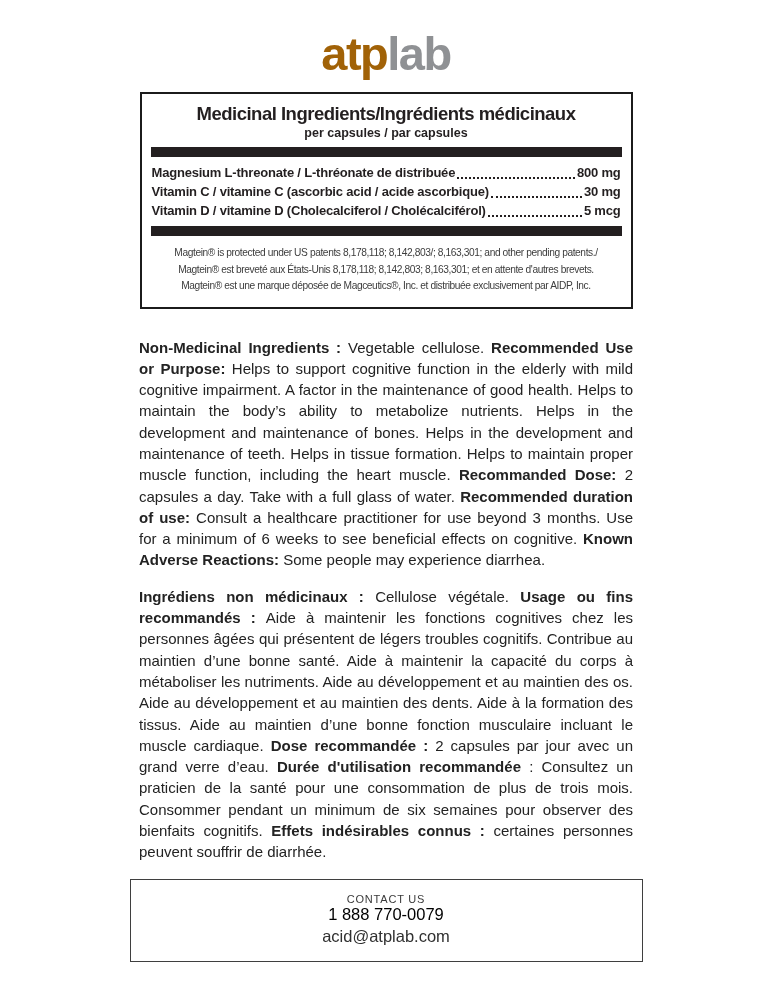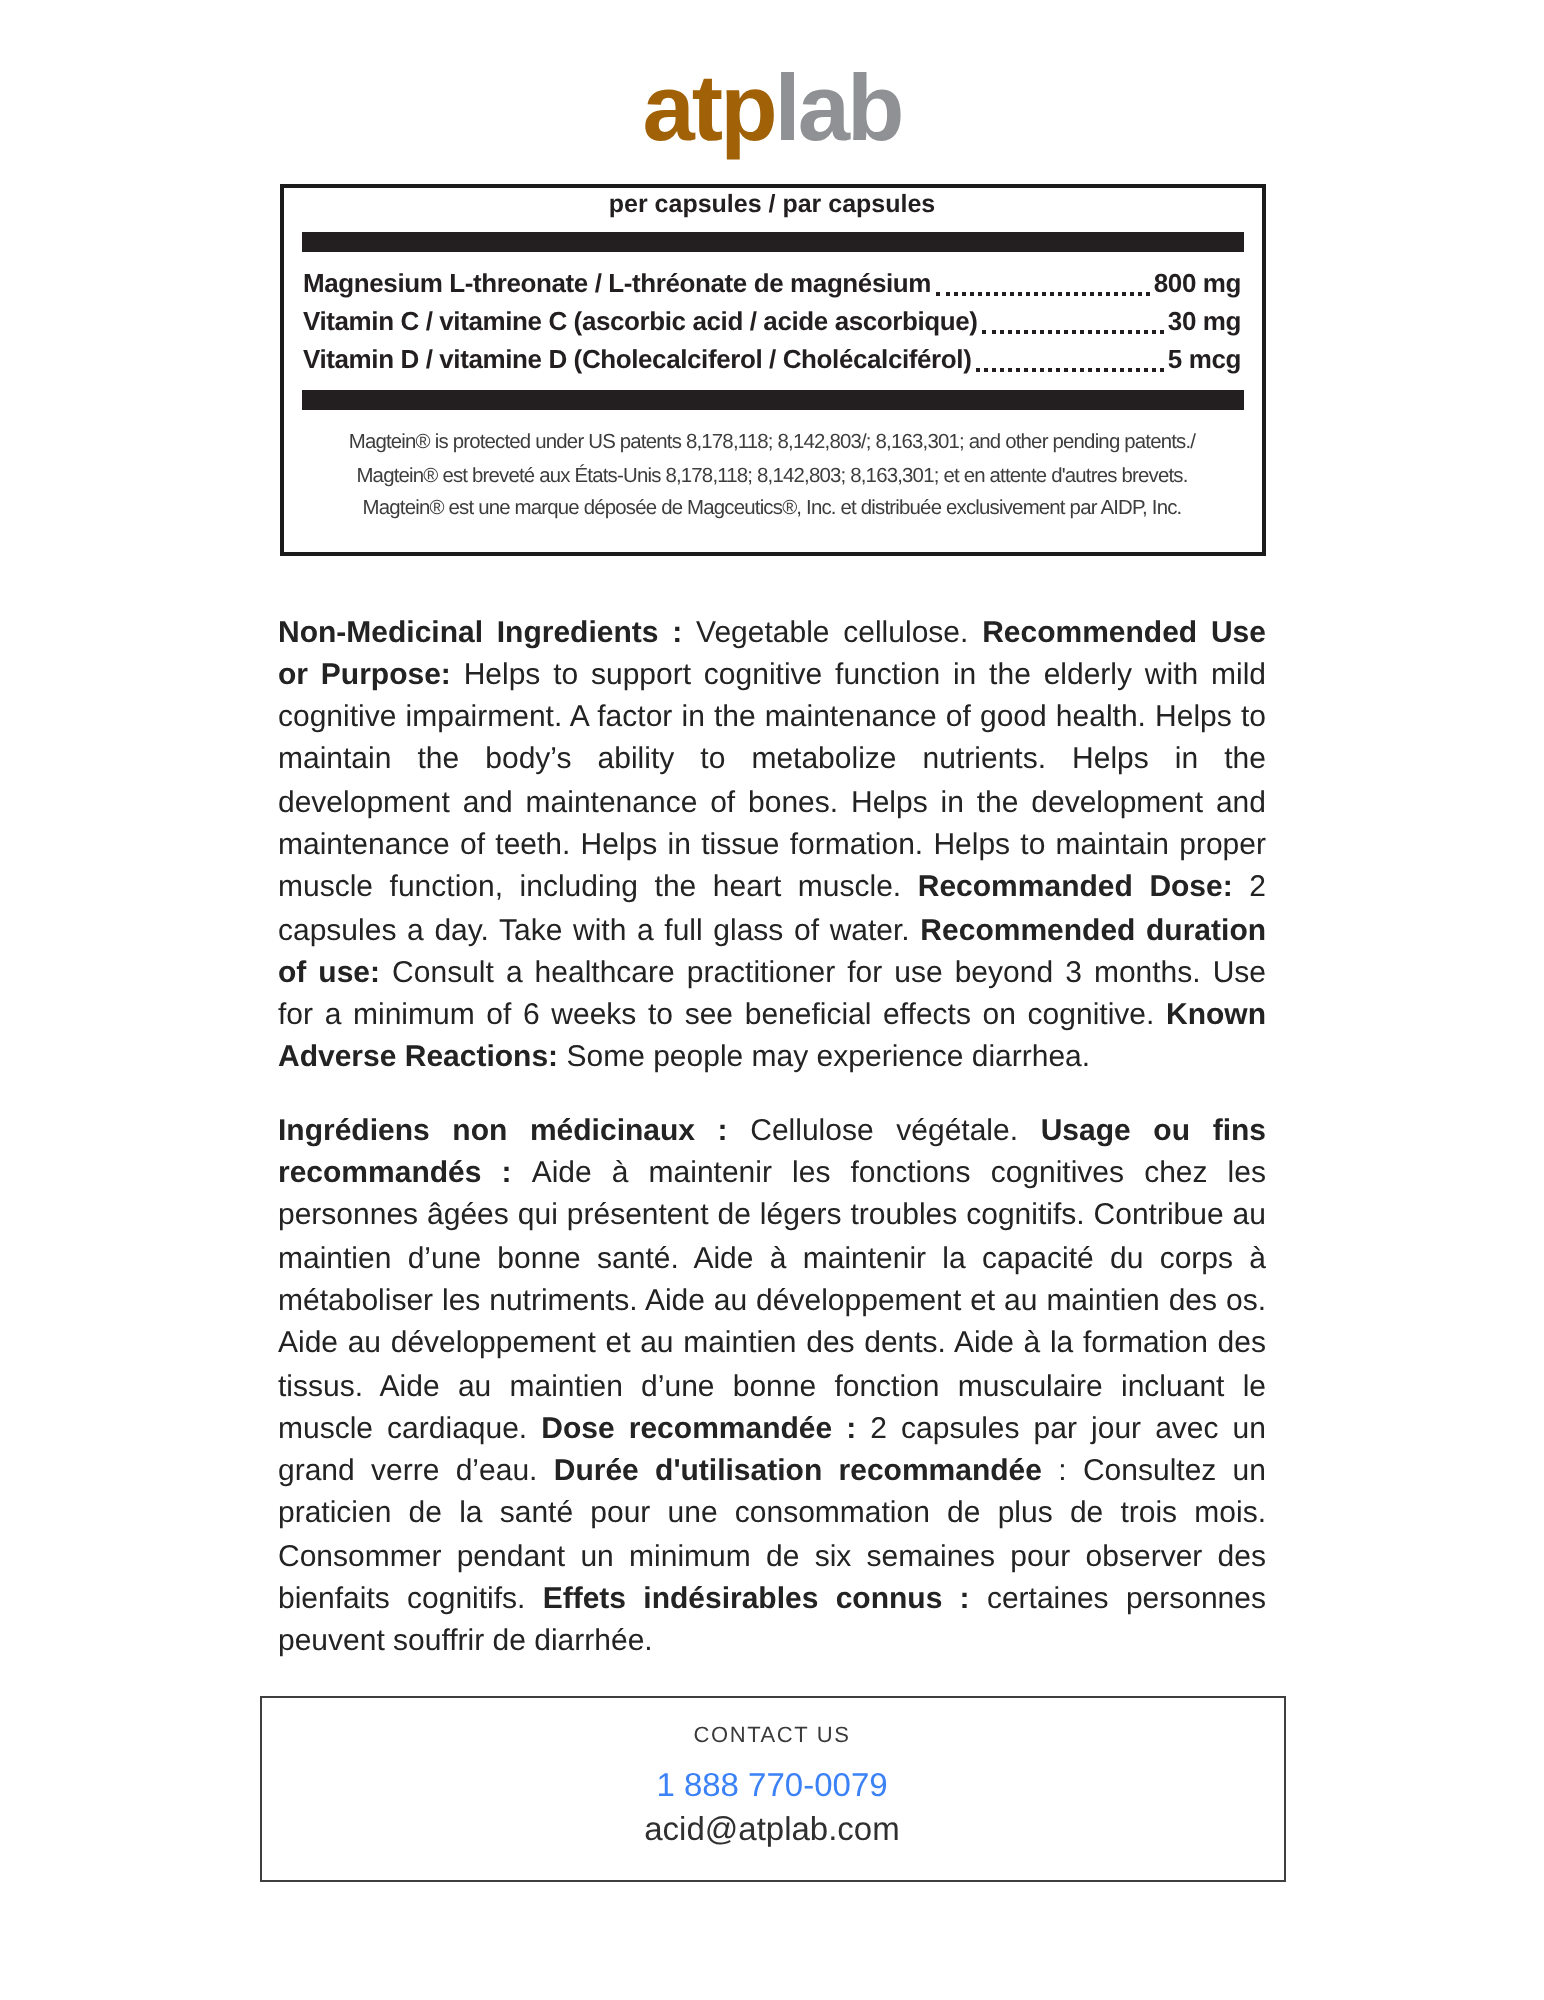--- a/index.html
+++ b/index.html
@@ -91,39 +91,40 @@
     margin: 16px auto 0 auto;
     border: 1.5px solid #3f3f3f;
     text-align: center;
     padding: 13px 0 15px 0;
   }
   .c-head {
     font-size: 11px;
     letter-spacing: 0.8px;
     color: #3a3a3a;
   }
-  .c-phone { margin-top: 10px; font-size: 16.5px; color: #3b82f6; }
+  .c-phone { margin-top: 0; font-size: 16.5px; color: #000000; }
   .c-email { margin-top: 3px; font-size: 16.5px; color: #303030; }
 </style>
 </head>
 <body>
 
 <div class="page">
 
   <div class="logo">
     <span style="color: #a16207;">atp</span><span style="color: rgb(143, 145, 148);">lab</span>
   </div>
 
   <div class="panel">
+    <div class="panel-title">Medicinal Ingredients/Ingrédients médicinaux</div>
     <div class="panel-subtitle">per capsules / par capsules</div>
     <div class="bar"></div>
 
     <div class="rows">
       <div class="row">
-        <span>Magnesium L-threonate / L-thréonate de magnésium</span>
+        <span>Magnesium L-threonate / L-thréonate de distribuée</span>
         <span class="leader"></span>
         <span>800 mg</span>
       </div>
       <div class="row">
         <span>Vitamin C / vitamine C (ascorbic acid / acide ascorbique)</span>
         <span class="leader"></span>
         <span>30 mg</span>
       </div>
       <div class="row">
         <span>Vitamin D / vitamine D (Cholecalciferol / Cholécalciférol)</span>

